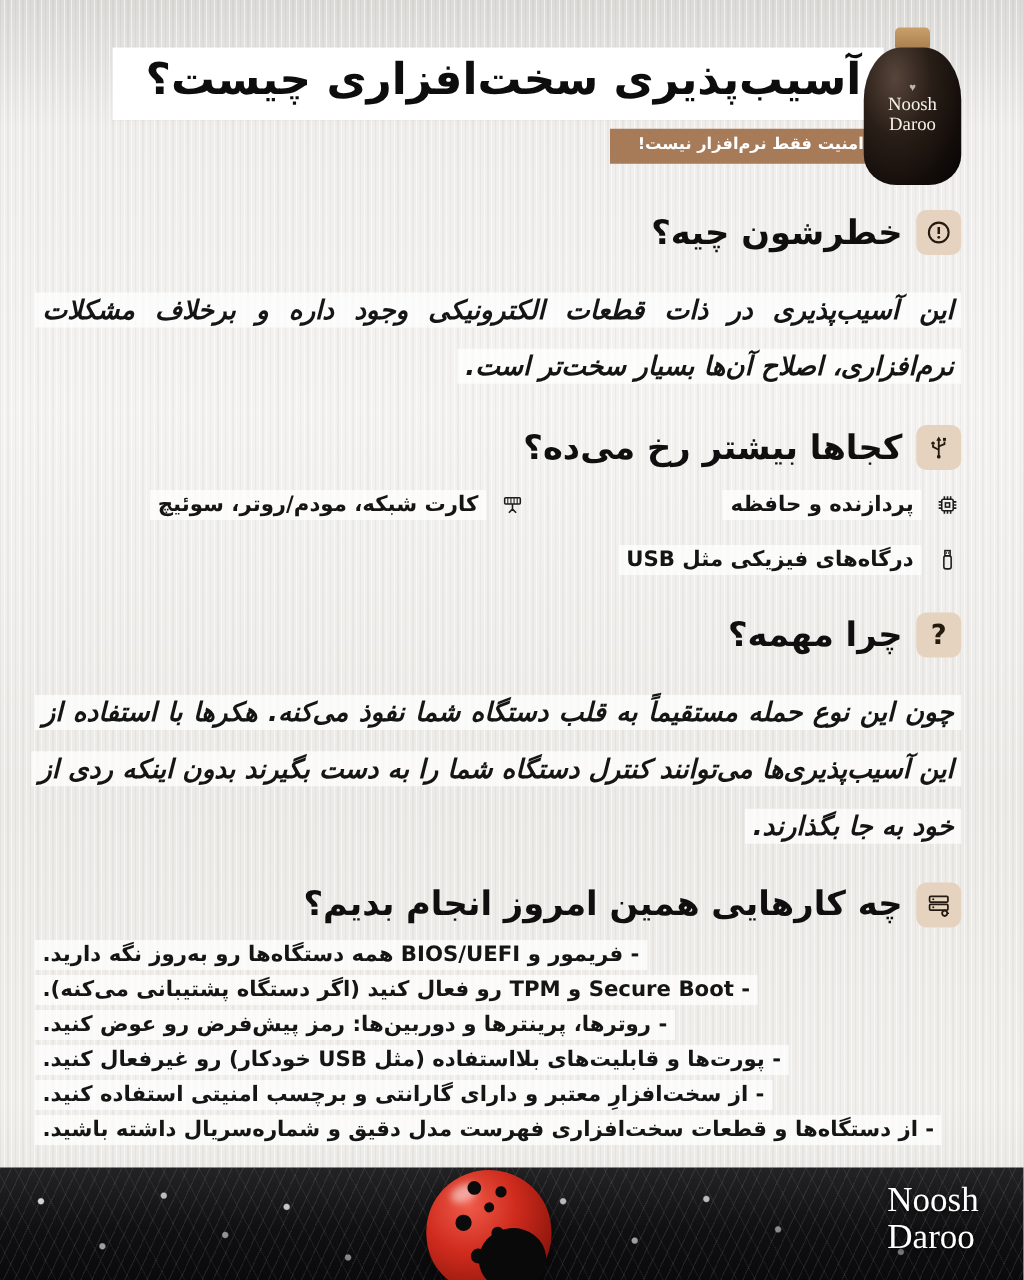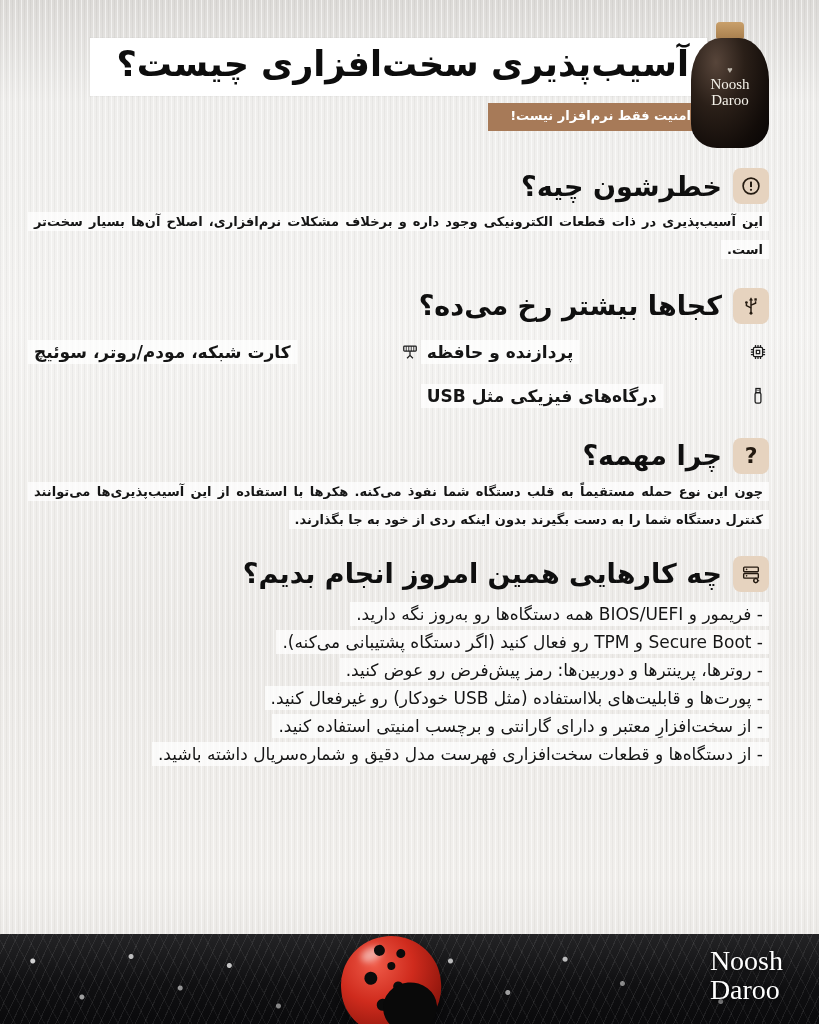--- a/index.html
+++ b/index.html
@@ -38,33 +38,33 @@
 
   
   .content { padding:0 50px 0 28px; }
   .sec-head { display:flex; align-items:center; gap:11px; margin-top:16px; }
   .sec-icon {
     width:36px; height:36px; flex:0 0 36px; background:#e6d3bf; border-radius:8px;
     display:flex; align-items:center; justify-content:center; color:#241a10;
   }
   .sec-icon svg { display:block; }
   .sec-title { font-size:27px; font-weight:700; color:#0f0f0f; letter-spacing:-0.3px; }
-  .para { margin-top:4px; font-size:13px; font-weight:700; line-height:2.15; text-align:justify; }
+  .para { margin-top:22px; font-size:21px; font-weight:700; line-height:2.15; text-align:justify;font-style:italic; }
   .hl { background:rgba(255,255,255,0.72); padding:2px 6px;
         -webkit-box-decoration-break:clone; box-decoration-break:clone; }
 
   
   .grid4 { display:grid; grid-template-columns:47% 53%; row-gap:20px; margin-top:16px; }
-  .grid-item { display:flex; align-items:center; gap:10px;justify-content:space-between; }
+  .grid-item { display:flex; align-items:center; gap:10px; }
   .mini-icon { width:22px; height:22px; flex:0 0 22px; color:#1c1c1c; display:flex; align-items:center; justify-content:center; }
   .grid-label { font-size:17px; font-weight:700; }
 
   
   .checklist { margin-top:12px; }
-  .check-item { font-size:17px; font-weight:400; margin-top:8px; text-align:right; }
+  .check-item { font-size:17px; font-weight:700; margin-top:8px; text-align:left; }
 
   
   .footer {
     position:absolute; left:0; right:0; bottom:0; height:90px; overflow:hidden;
     background-image:
       radial-gradient(circle at 4% 30%, rgba(255,255,255,.8) 0 2px, transparent 3px),
       radial-gradient(circle at 10% 70%, rgba(255,255,255,.6) 0 2px, transparent 3px),
       radial-gradient(circle at 16% 25%, rgba(255,255,255,.7) 0 2px, transparent 3px),
       radial-gradient(circle at 22% 60%, rgba(255,255,255,.55) 0 2px, transparent 3px),
       radial-gradient(circle at 28% 35%, rgba(255,255,255,.75) 0 2px, transparent 3px),

